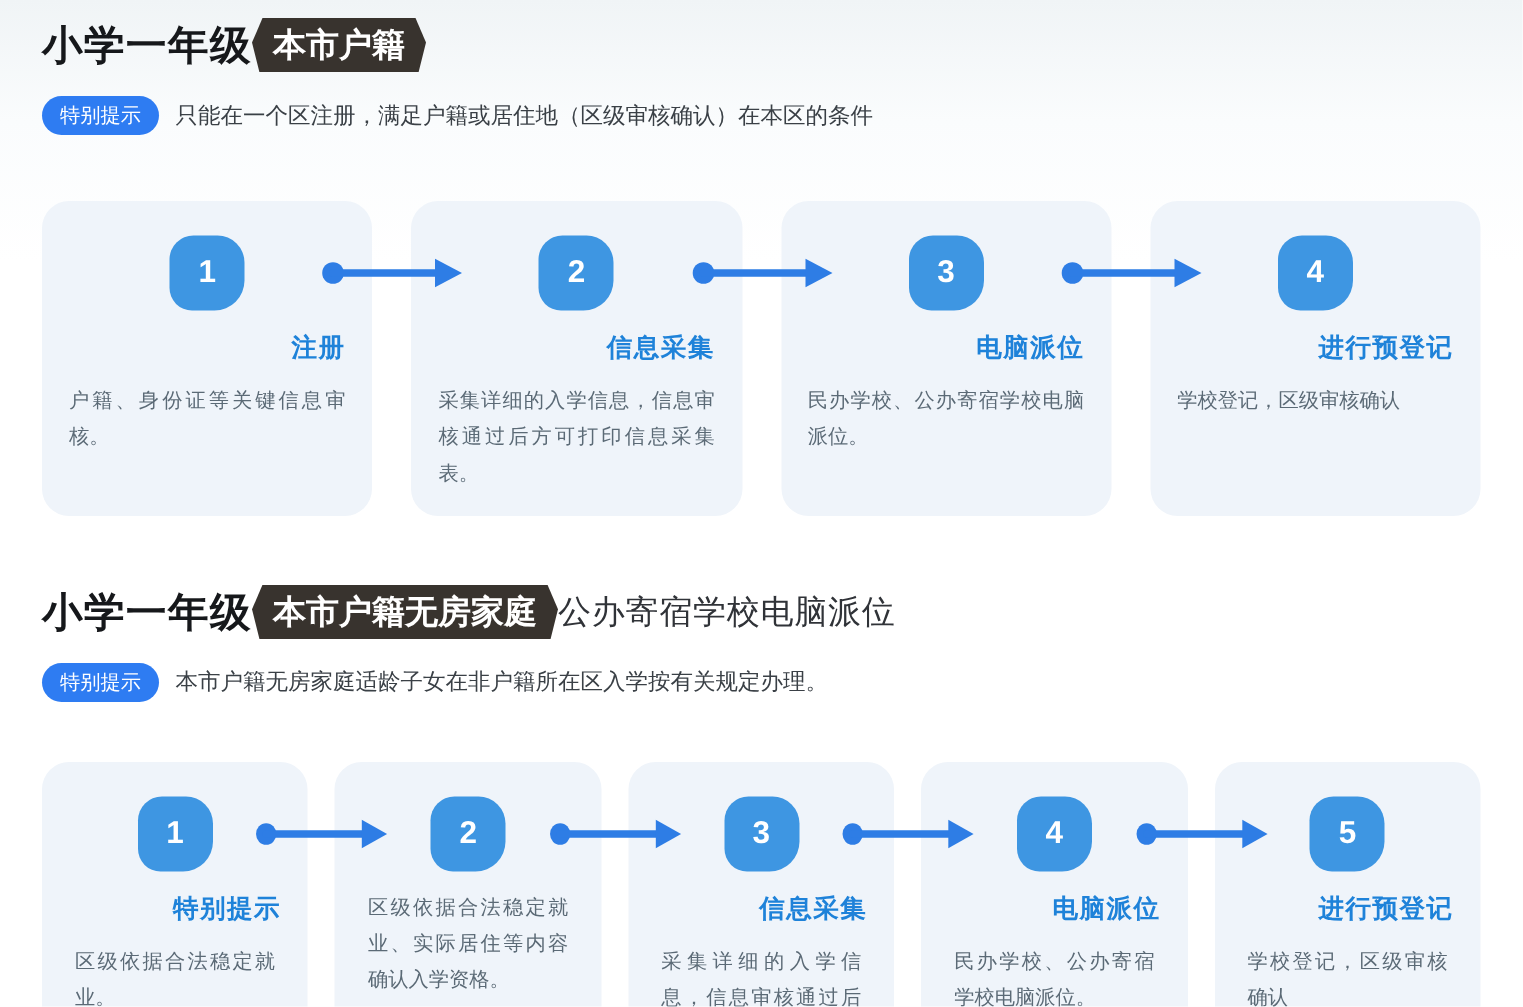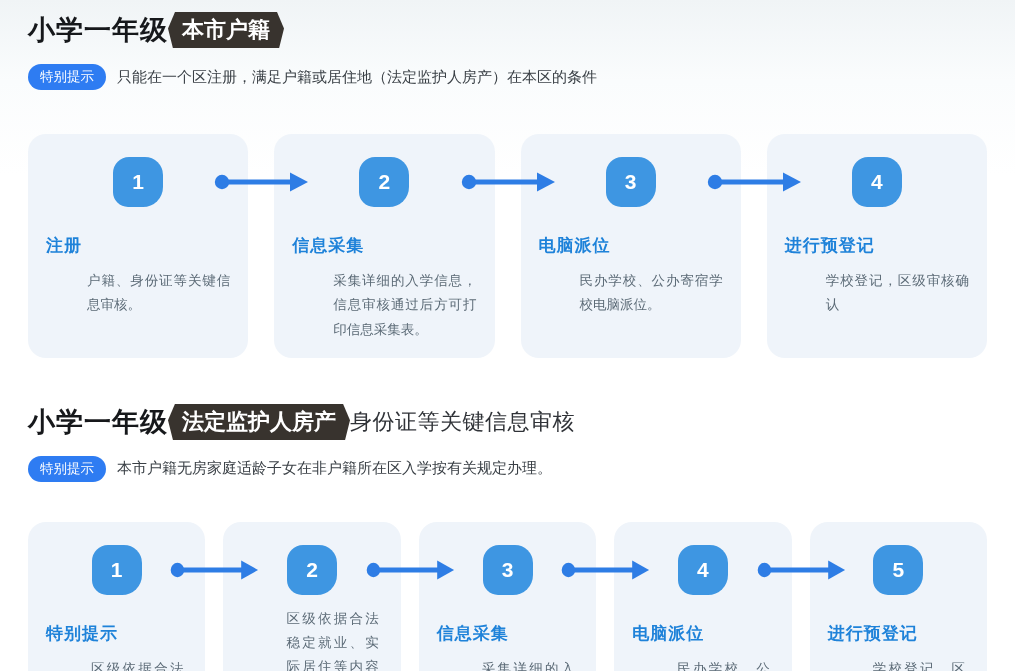--- a/index.html
+++ b/index.html
@@ -50,26 +50,26 @@
   .row1 .card{min-height:169px;}
   .row2 .card{min-height:199px;}
   .num{
     width:50px;height:50px;margin:0 auto;
     background:var(--accent-blue);color:#fff;
     font-size:21px;font-weight:700;
     display:flex;align-items:center;justify-content:center;
     border-radius:16px 18px 20px 15px;
   }
   .step-title{
-    text-align:left;color:var(--step-title-blue);
-    font-weight:700;font-size:17px;margin-top:27px;letter-spacing:1px;
+    text-align:right;color:var(--step-title-blue);
+    font-weight:700;font-size:17px;margin-top:13px;letter-spacing:1px;
   }
   .step-desc{
     margin-top:12px;font-size:13.5px;color:#5b6a76;
-    line-height:1.8;text-align:justify;margin-left:41px;
+    line-height:1.8;text-align:justify;
   }
   .row2 .step-desc{padding:0 4px;}
 
   
   .arrow{position:absolute;top:37px;height:22px;z-index:2;}
   .row1 .arrow{width:96px;}
   .row2 .arrow{width:90px;}
   .arrow .dot,.arrow .head{fill:var(--arrow-blue);}
   .arrow .shaft{stroke:var(--arrow-blue);stroke-width:5;stroke-linecap:round;fill:none;}
   .row1 .a1{left:calc(24.32% - 48px);}
@@ -85,21 +85,21 @@
 
 <div class="page">
 
   <section class="section-1">
     <h1 class="title">
       <span class="title-prefix">小学一年级</span>
       <span class="title-badge">本市户籍</span>
     </h1>
     <div class="tip">
       <span class="tip-badge">特别提示</span>
-      <span class="tip-text">只能在一个区注册，满足户籍或居住地（法定监护人房产）在本区的条件</span>
+      <span class="tip-text">只能在一个区注册，满足户籍或居住地（区级审核确认）在本区的条件</span>
     </div>
 
     <div class="cards row1">
       <div class="card">
         <div class="num">1</div>
         <div class="step-title">注册</div>
         <div class="step-desc">户籍、身份证等关键信息审核。</div>
       </div>
       <div class="card">
         <div class="num">2</div>
@@ -131,22 +131,22 @@
         <circle class="dot" cx="9" cy="11" r="7.2"></circle>
           <path class="shaft" d="M9 11 H79"></path>
           <path class="head" d="M77 1.5 L95 11 L77 20.5 Z"></path>
       </svg>
     </div>
   </section>
 
   <section class="section-2">
     <h1 class="title">
       <span class="title-prefix">小学一年级</span>
-      <span class="title-badge">法定监护人房产</span>
-      <span class="title-suffix">身份证等关键信息审核</span>
+      <span class="title-badge">本市户籍无房家庭</span>
+      <span class="title-suffix">公办寄宿学校电脑派位</span>
     </h1>
     <div class="tip">
       <span class="tip-badge">特别提示</span>
       <span class="tip-text">本市户籍无房家庭适龄子女在非户籍所在区入学按有关规定办理。</span>
     </div>
 
     <div class="cards row2">
       <div class="card">
         <div class="num">1</div>
         <div class="step-title">特别提示</div>

